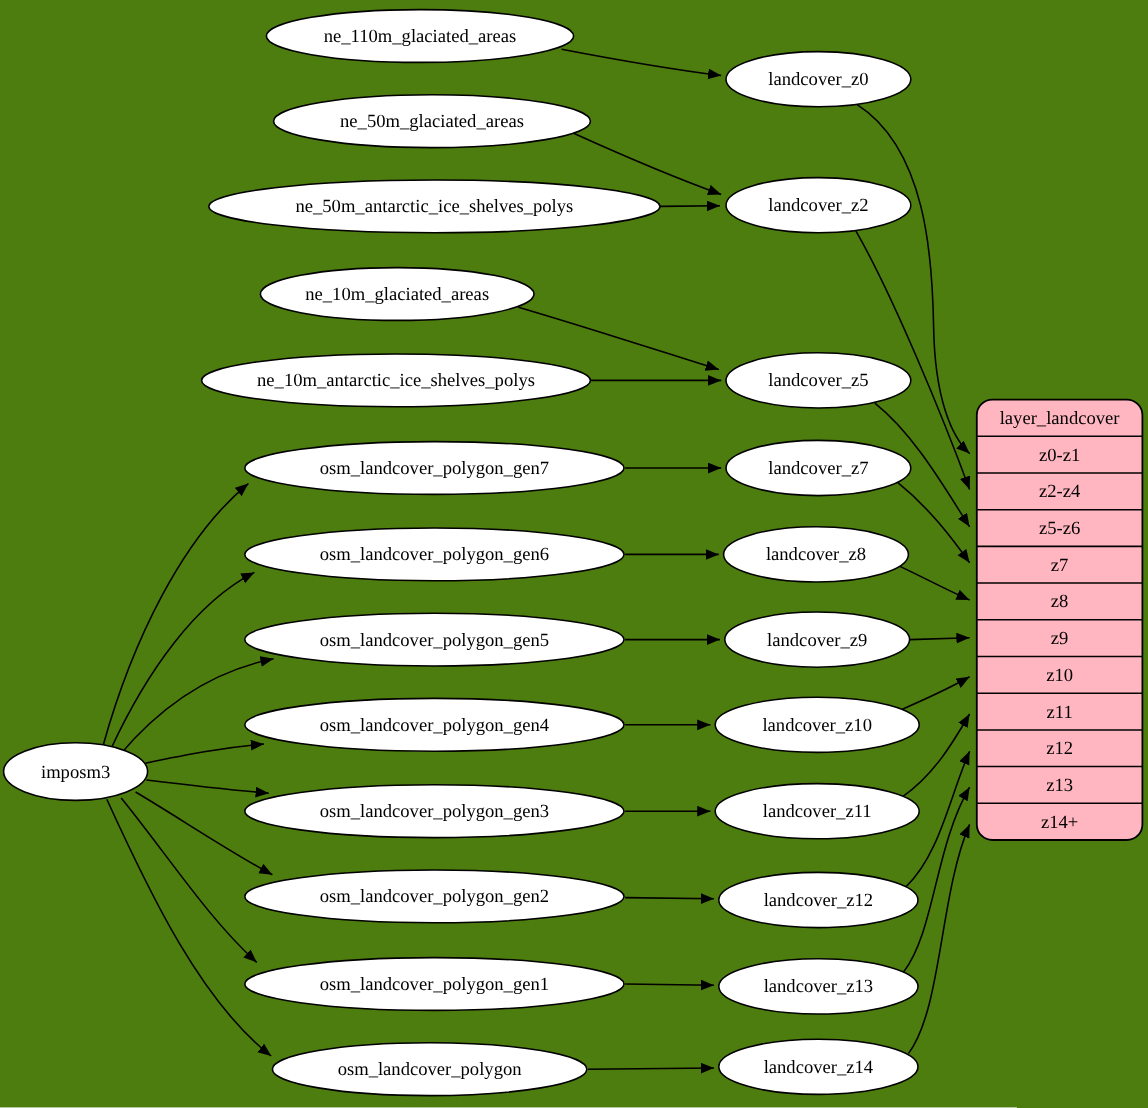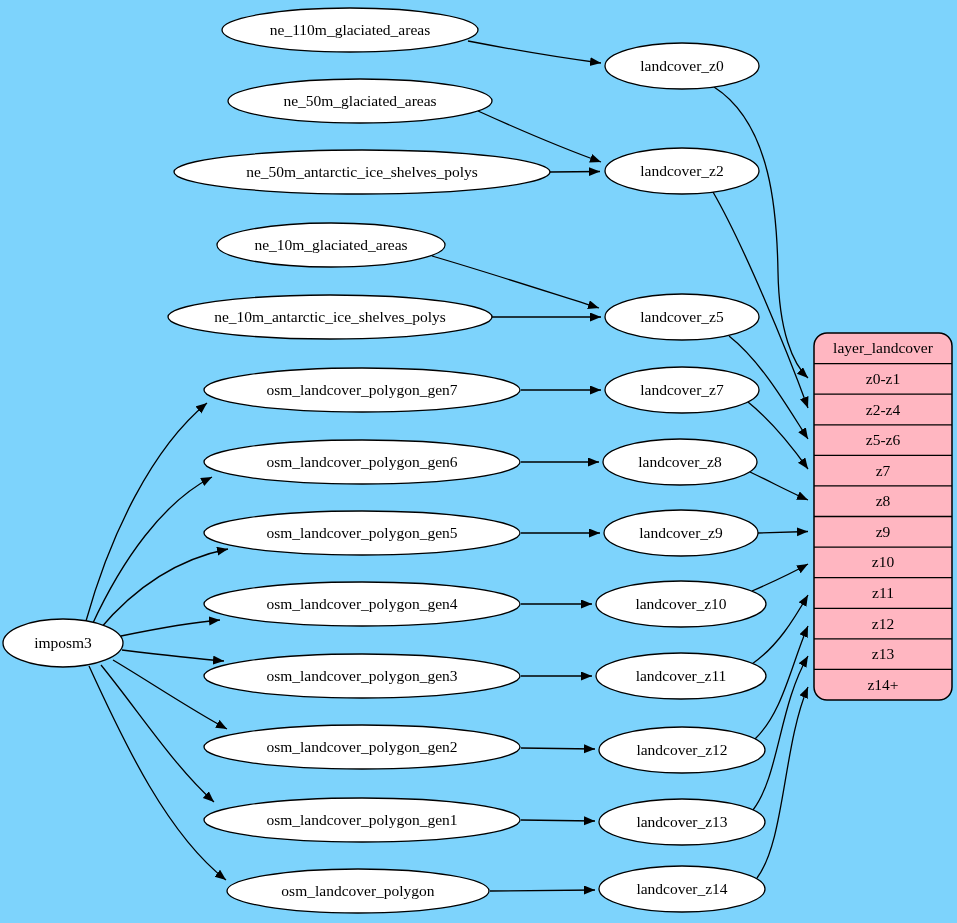--- a/index.html
+++ b/index.html
@@ -4,21 +4,21 @@
 <style>
   html, body {
     margin: 0;
     padding: 0;
     background: #ffffff;
   }
   .canvas {
     position: relative;
     width: 957px;
     height: 923px;
-    background: #7dd3fc;
+    background: #4d7c0f;
   }
   svg { display: block; }
   svg text {
     font-family: "Liberation Serif", "DejaVu Serif", serif;
     font-size: 15.5px;
     fill: #000000;
   }
   .node ellipse {
     fill: #ffffff;
     stroke: #000000;

